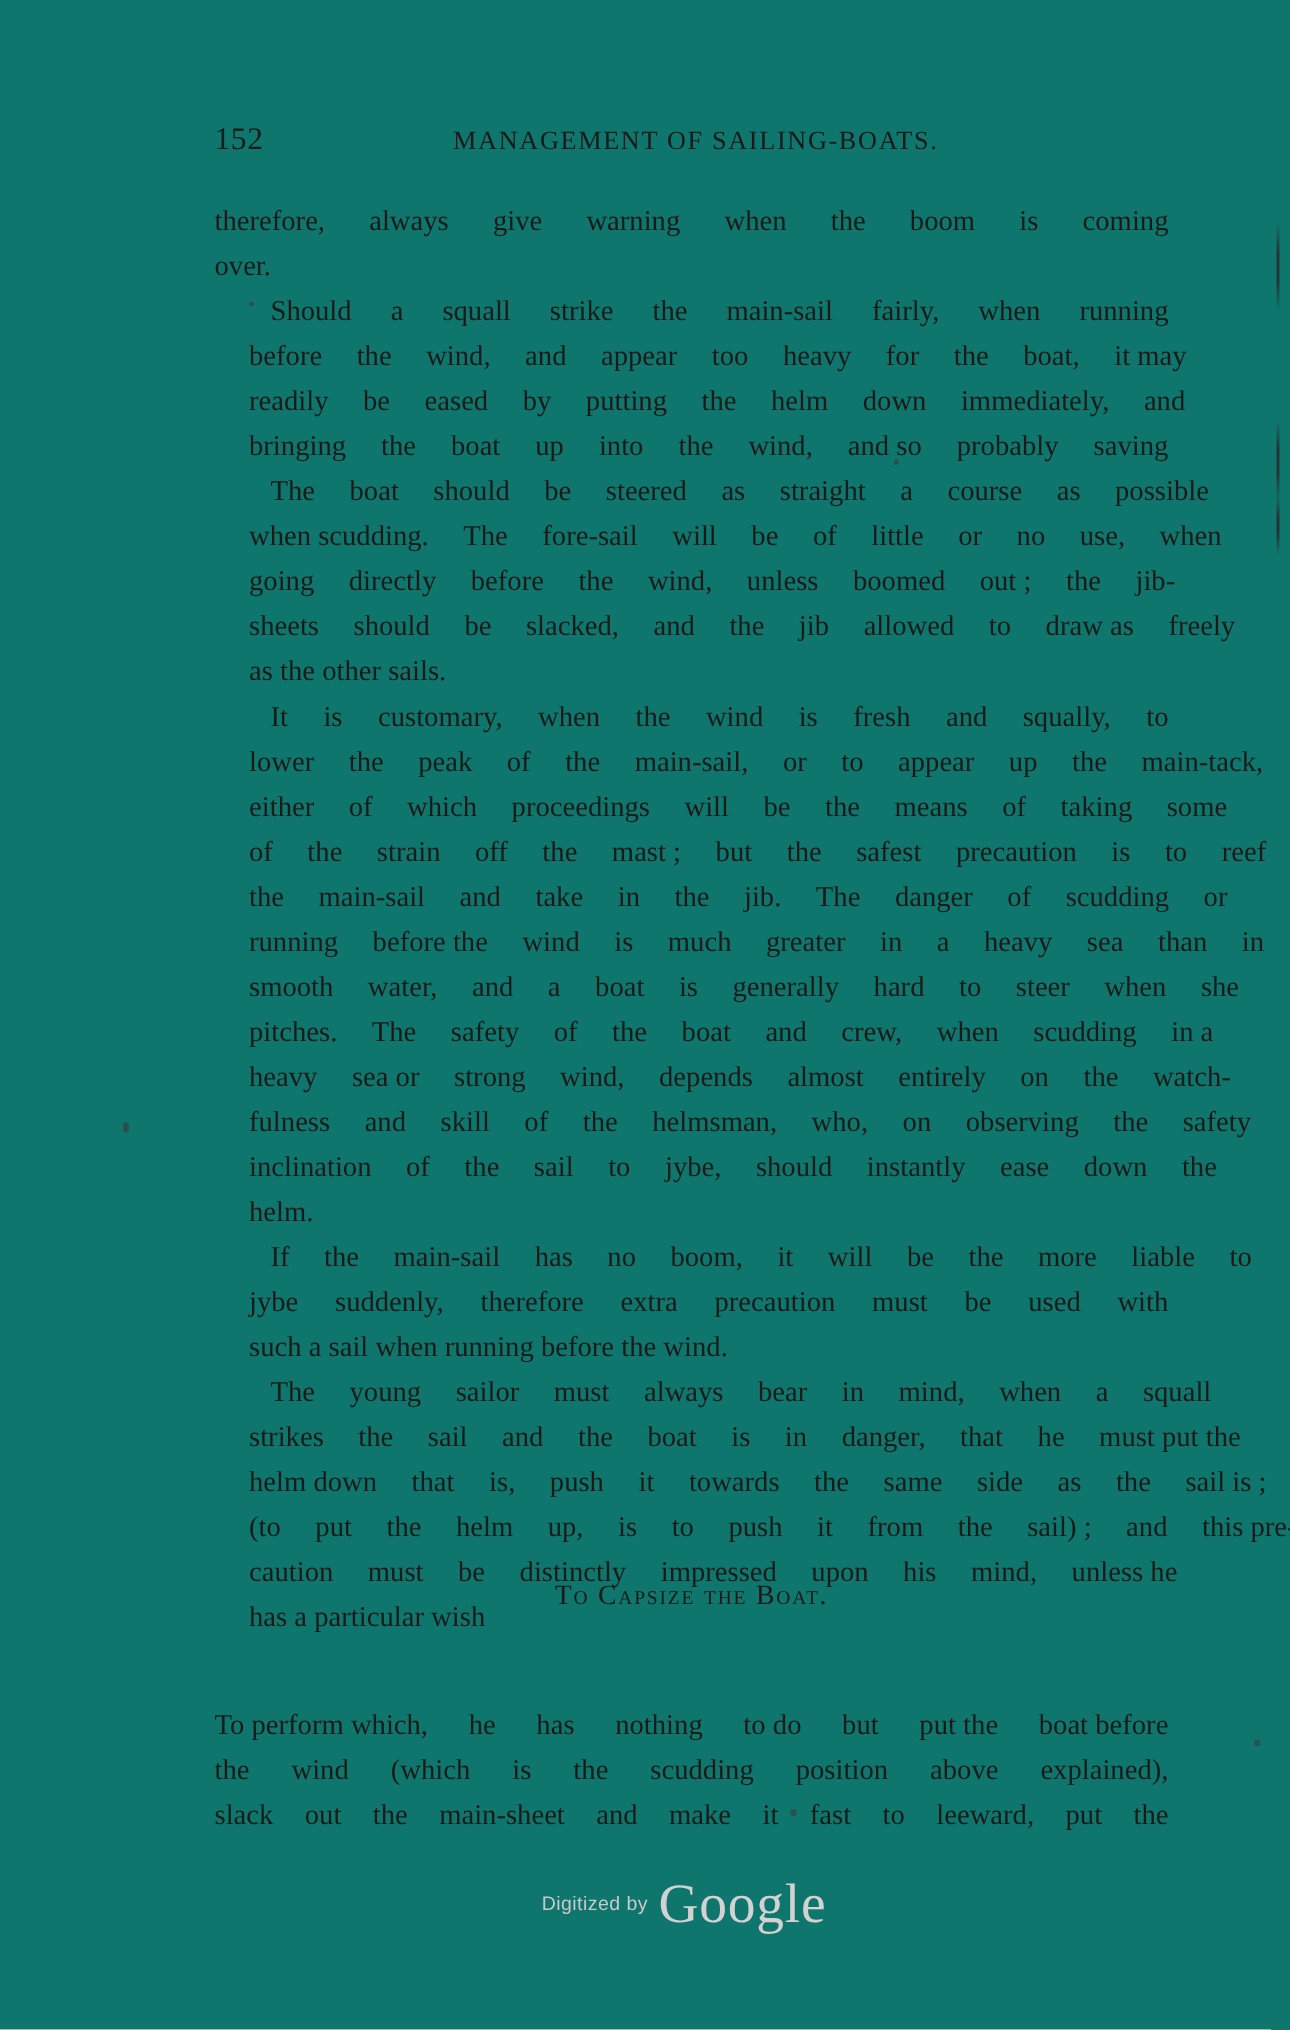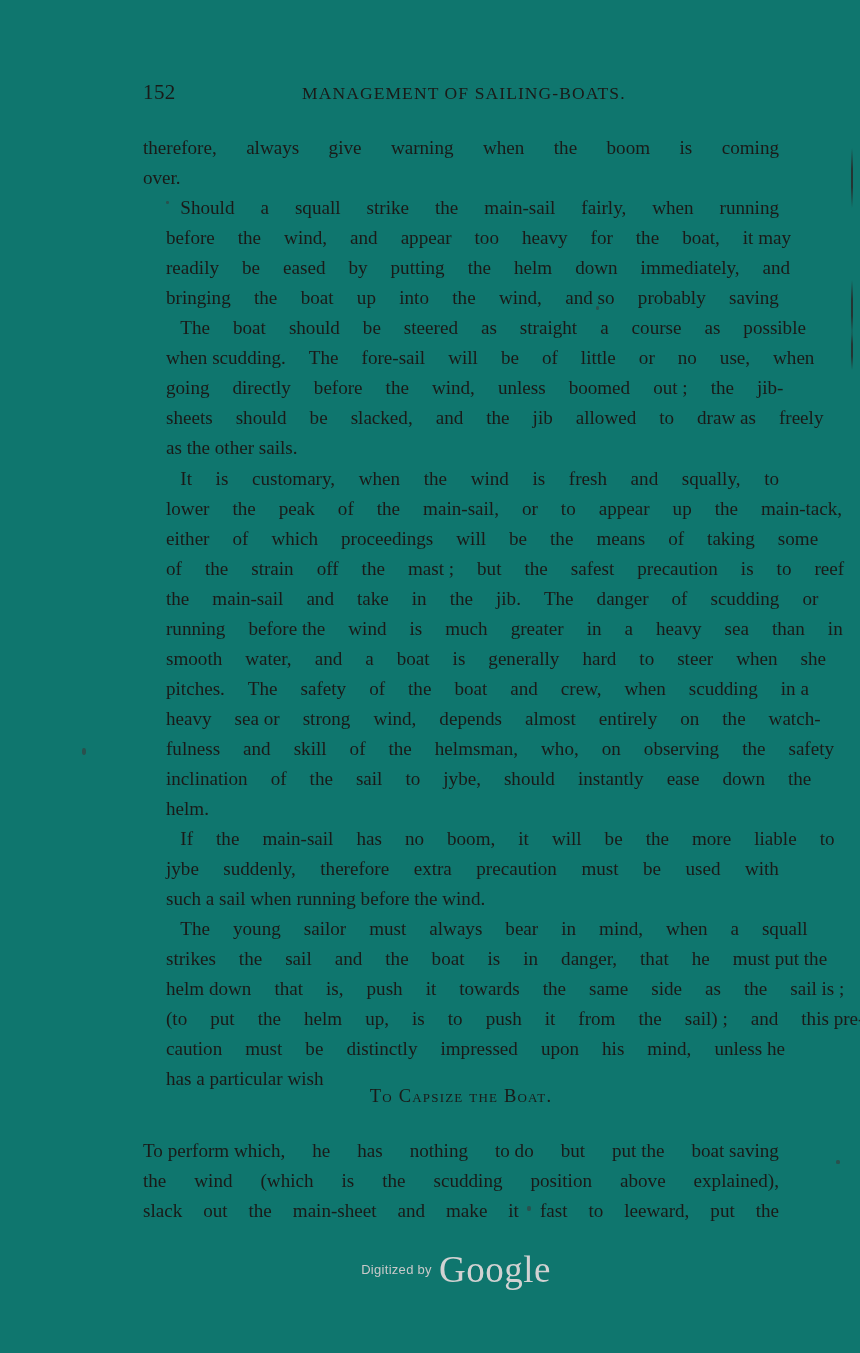--- a/index.html
+++ b/index.html
@@ -76,21 +76,21 @@
     justify-content: space-between;
   }
   .para > .ln.j > span { white-space: pre; }
 
   .ital { }
 
   
   .section-heading {
     position: absolute;
     left: 143px;
-    top: 1086px;
+    top: 1054px;
     width: 636px;
     text-align: center;
     font-size: 18.5px;
     letter-spacing: 1.2px;
     font-variant: small-caps;
     font-weight: 500;
   }
 
   
   .watermark {
@@ -524,21 +524,21 @@
   <div class="textblock" style="top:1136px;">
     <p class="para noindent">
       <span class="ln j">
           <span>To perform which,</span>
           <span>he</span>
           <span>has</span>
           <span>nothing</span>
           <span>to do</span>
           <span>but</span>
           <span>put the</span>
-          <span>boat saving</span>
+          <span>boat before</span>
         </span>
       <span class="ln j">
           <span>the</span>
           <span>wind</span>
           <span>(which</span>
           <span>is</span>
           <span>the</span>
           <span>scudding</span>
           <span>position</span>
           <span>above</span>

